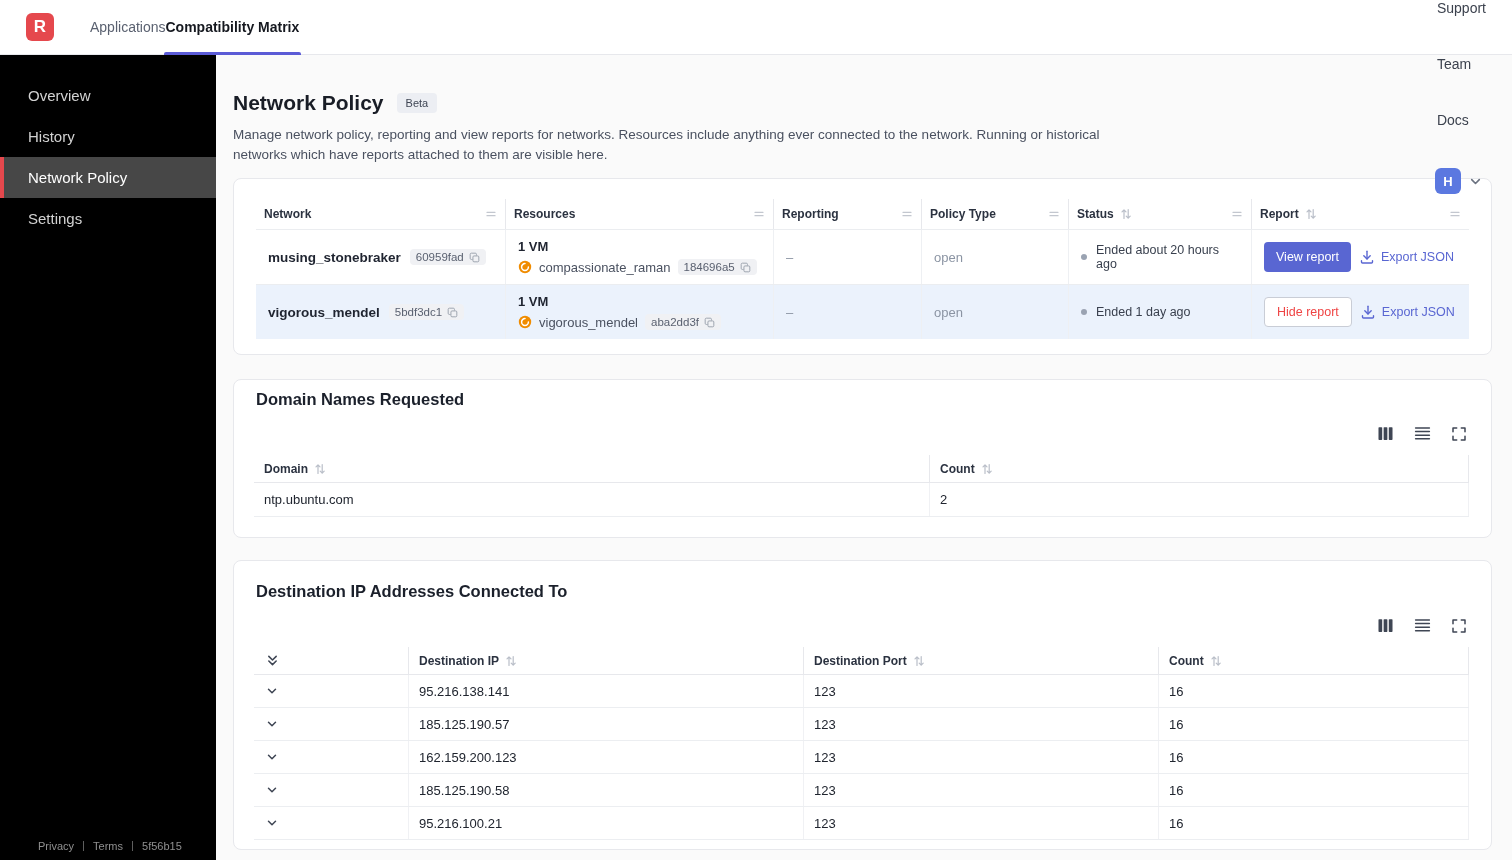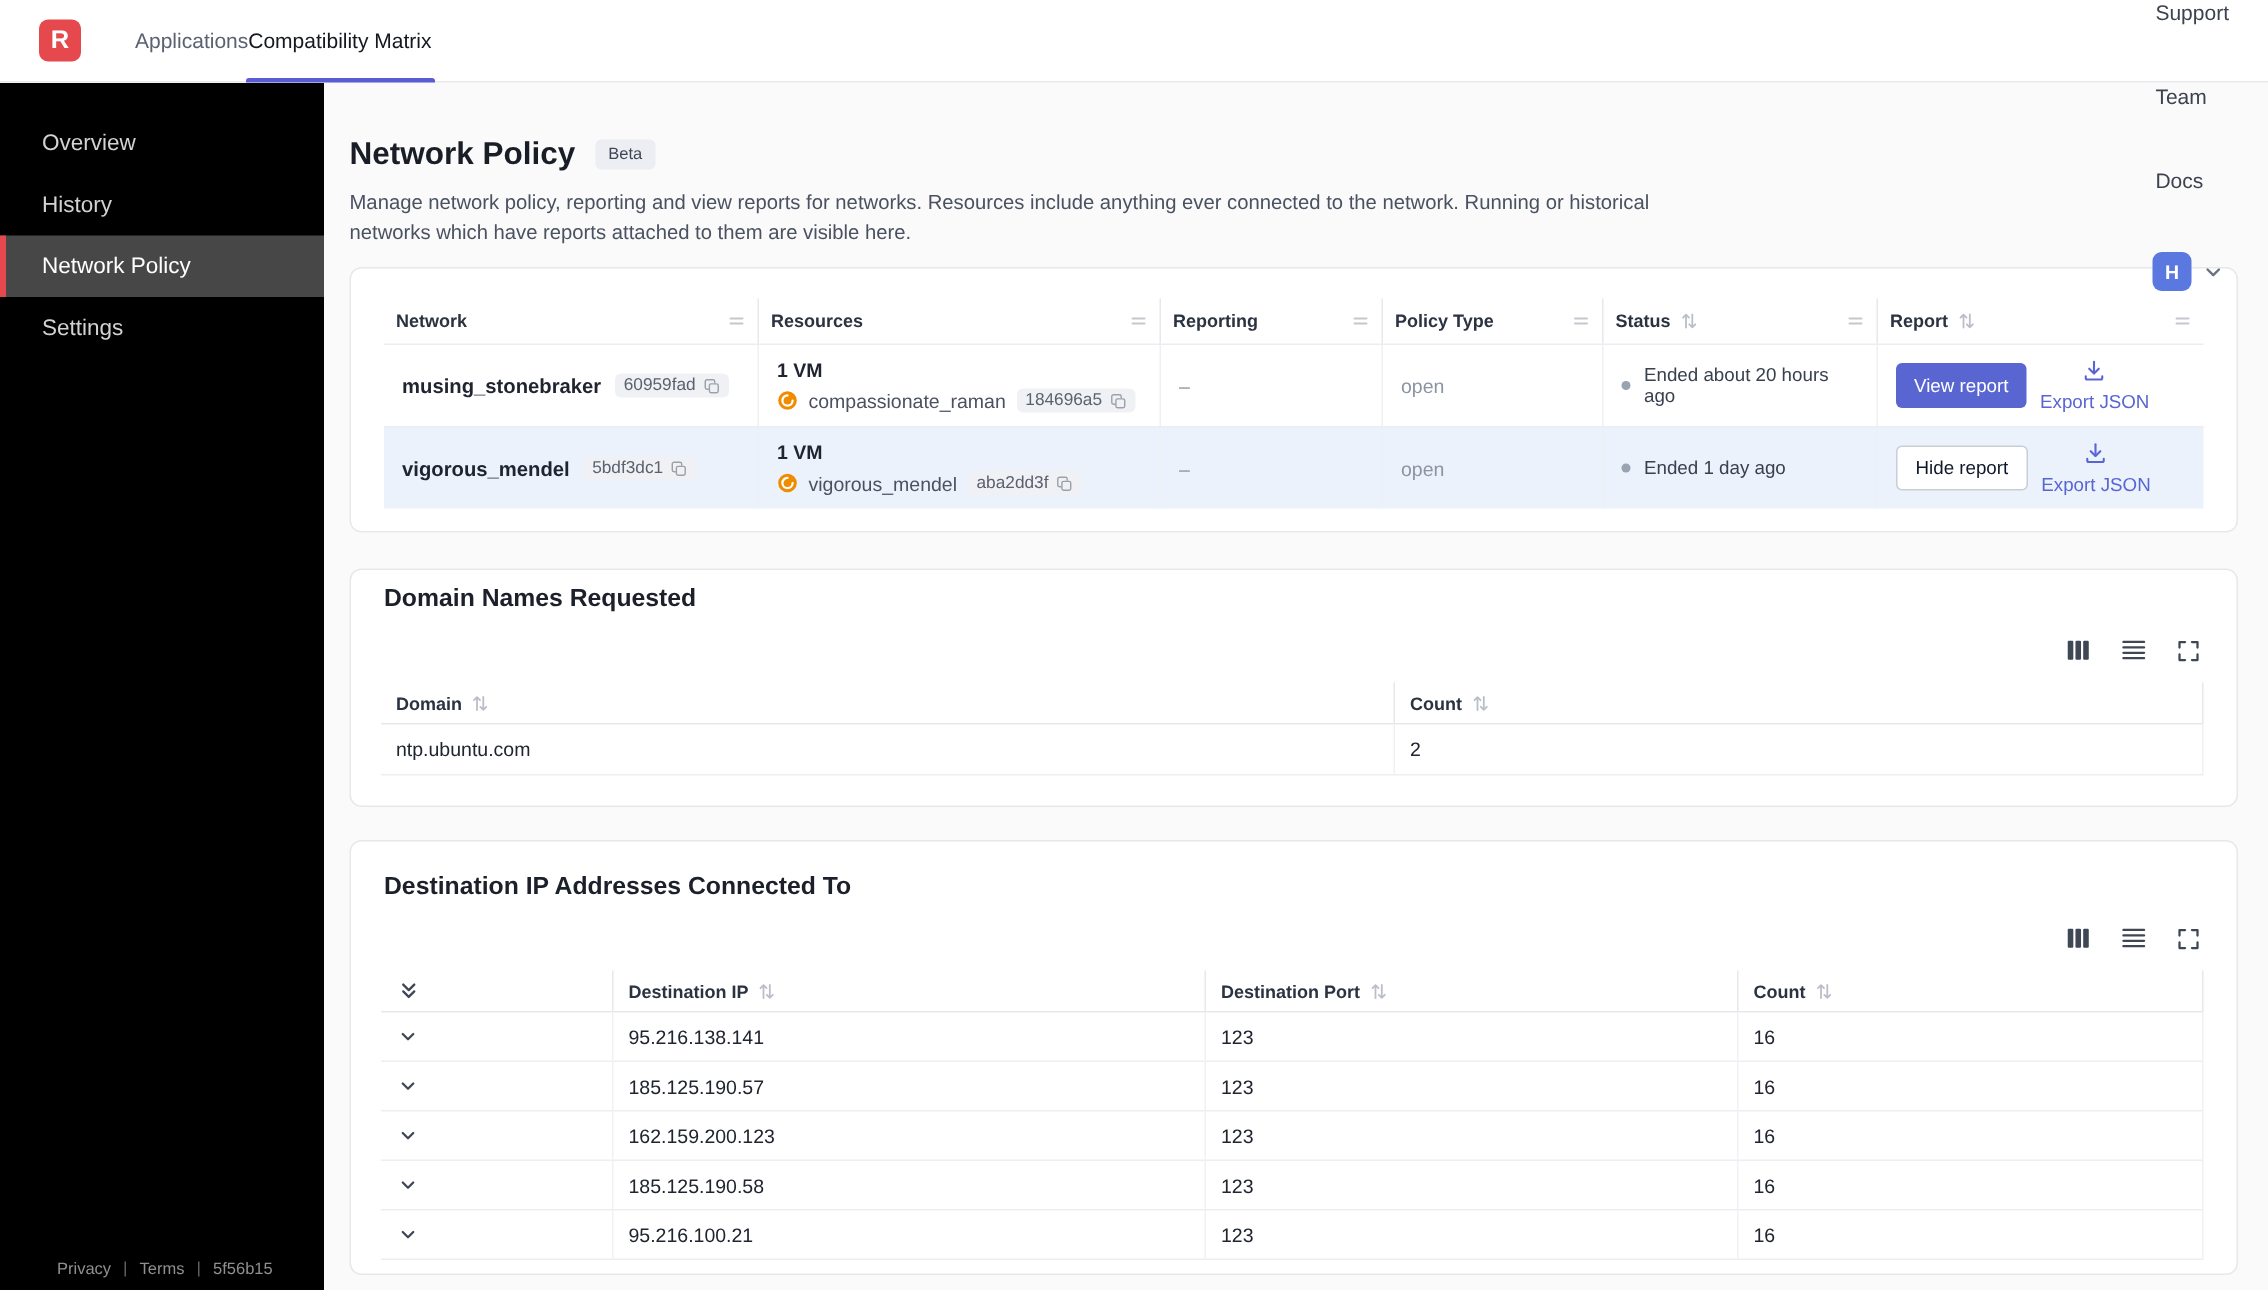--- a/index.html
+++ b/index.html
@@ -21,21 +21,21 @@
   .logo {
     width:28px; height:28px; border-radius:6px; background:#e5484d;
     color:#fff; font-weight:bold; font-size:17px;
     display:flex; align-items:center; justify-content:center; cursor:pointer;
   }
   .tabs { display:flex; height:55px; }
   .tab {
     display:flex; align-items:center; height:100%; position:relative;
     font-size:14px; color:#5a6170; cursor:pointer; text-decoration:none;
   }
-  .tab.active { color:#15181f; font-weight:normal; }
+  .tab.active { color:#15181f; font-weight:bold; }
   .tab.active::after {
     content:""; position:absolute; left:-2px; right:-2px; bottom:0;
     height:3px; background:#5b5bd6; border-radius:2px 2px 0 0;
   }
   .nav-right { display:flex; align-items:flex-start; gap:40px;flex-direction:column; }
   .nav-link { font-size:14px; color:#3c424e; cursor:pointer; text-decoration:none; }
   .avatar-wrap { display:flex; align-items:center; gap:8px; margin-left:-2px; cursor:pointer; }
   .avatar {
     width:26px; height:26px; border-radius:6px; background:#5b78e0;
     color:#fff; font-size:13px; font-weight:bold;
@@ -108,26 +108,26 @@
   }
   .copy-btn { color:#9aa1ac; cursor:pointer; display:inline-flex; }
   .muted { color:#8b94a3; }
   .status-dot { width:6px; height:6px; border-radius:50%; background:#9aa3b2; flex:none; }
   .status-text { font-size:12.5px; color:#39404e; }
   .btn-primary {
     background:#5966d2; color:#fff; border:none; border-radius:4px;
     font-size:12.5px; padding:8px 12px; cursor:pointer; font-family:inherit;
   }
   .btn-outline {
-    background:#fff; color:#0f172a; border:1px solid #c9cdd6; border-radius:4px;
+    background:#fff; color:#ef4444; border:1px solid #c9cdd6; border-radius:4px;
     font-size:12.5px; padding:7px 12px; cursor:pointer; font-family:inherit;
   }
   .export-link {
     display:inline-flex; align-items:center; gap:7px; color:#5966d2;
-    font-size:12.5px; cursor:pointer; text-decoration:none;flex-direction:column;
+    font-size:12.5px; cursor:pointer; text-decoration:none;
   }
 
   
   .card-title { font-size:16.5px; font-weight:bold; color:#1b202b; margin:0 0 0 2px; }
   .toolbar { display:flex; justify-content:flex-end; align-items:center; gap:20px; margin:16px 2px 13px 0; color:#3f4654; }
   .tb-icon { cursor:pointer; color:#3f4654; display:inline-flex; }
 
   .t2-head, .t2-row { display:grid; grid-template-columns:676px 1fr; }
   .t3-head, .t3-row { display:grid; grid-template-columns:155px 395px 355px 1fr; }
   .t2-head, .t3-head { height:28px; align-items:center; border-bottom:1px solid #e7e8ec; }

